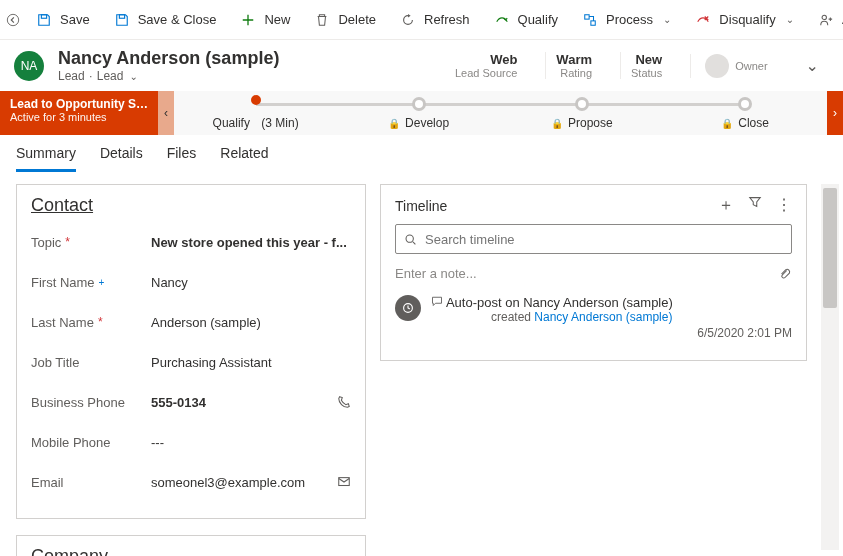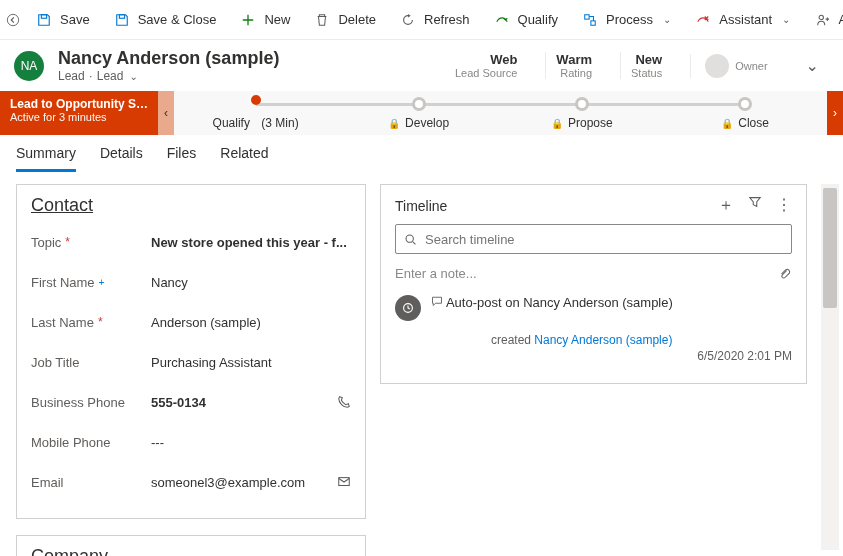--- a/index.html
+++ b/index.html
@@ -226,21 +226,21 @@
     <span>Process</span>
     <span class="chev">⌄</span>
   </div>
   <div class="cmdbtn">
     <span class="ico red">
       <svg width="14" height="14" viewBox="0 0 16 16">
           <path d="M2 10c3-6 9-6 12 0" fill="none" stroke="#d13438" stroke-width="1.3"></path>
           <path d="M10 8l4-4M10 4l4 4" stroke="#d13438" stroke-width="1.3"></path>
         </svg>
     </span>
-    <span>Assistant</span>
+    <span>Disqualify</span>
     <span class="chev">⌄</span>
   </div>
   <div class="cmdbtn">
     <span class="ico">
       <svg width="14" height="14" viewBox="0 0 16 16">
           <circle cx="6" cy="5" r="2.5" fill="none" stroke="#605e5c" stroke-width="1.2"></circle>
           <path d="M2 14c0-3 2-4.5 4-4.5s4 1.5 4 4.5M11 7h4M13 5v4" fill="none" stroke="#605e5c" stroke-width="1.2"></path>
         </svg>
     </span>
     <span>Assign</span>
@@ -437,21 +437,21 @@
         </div>
         <div style="flex:1;">
           <div class="tl-text">
             <span style="color:#605e5c;">
               <svg width="12" height="12" viewBox="0 0 16 16" style="display:inline;">
                   <path d="M2 3h12v8H6l-3 3V11H2z" fill="none" stroke="#605e5c" stroke-width="1.2"></path>
                 </svg>
             </span>
             <span>Auto-post on Nancy Anderson (sample)</span>
           </div>
-          <div class="tl-sub" style="padding-left:60px;margin-top:23px;">
+          <div class="tl-sub" style="padding-left:60px;">
             <span>created </span><span style="color:#0078d4;">Nancy Anderson (sample)</span>
           </div>
           <div class="tl-date">6/5/2020 2:01 PM</div>
         </div>
       </div>
     </div>
   </div>
 
   <div class="scroll-gutter">
     <div class="scroll-thumb"></div>

